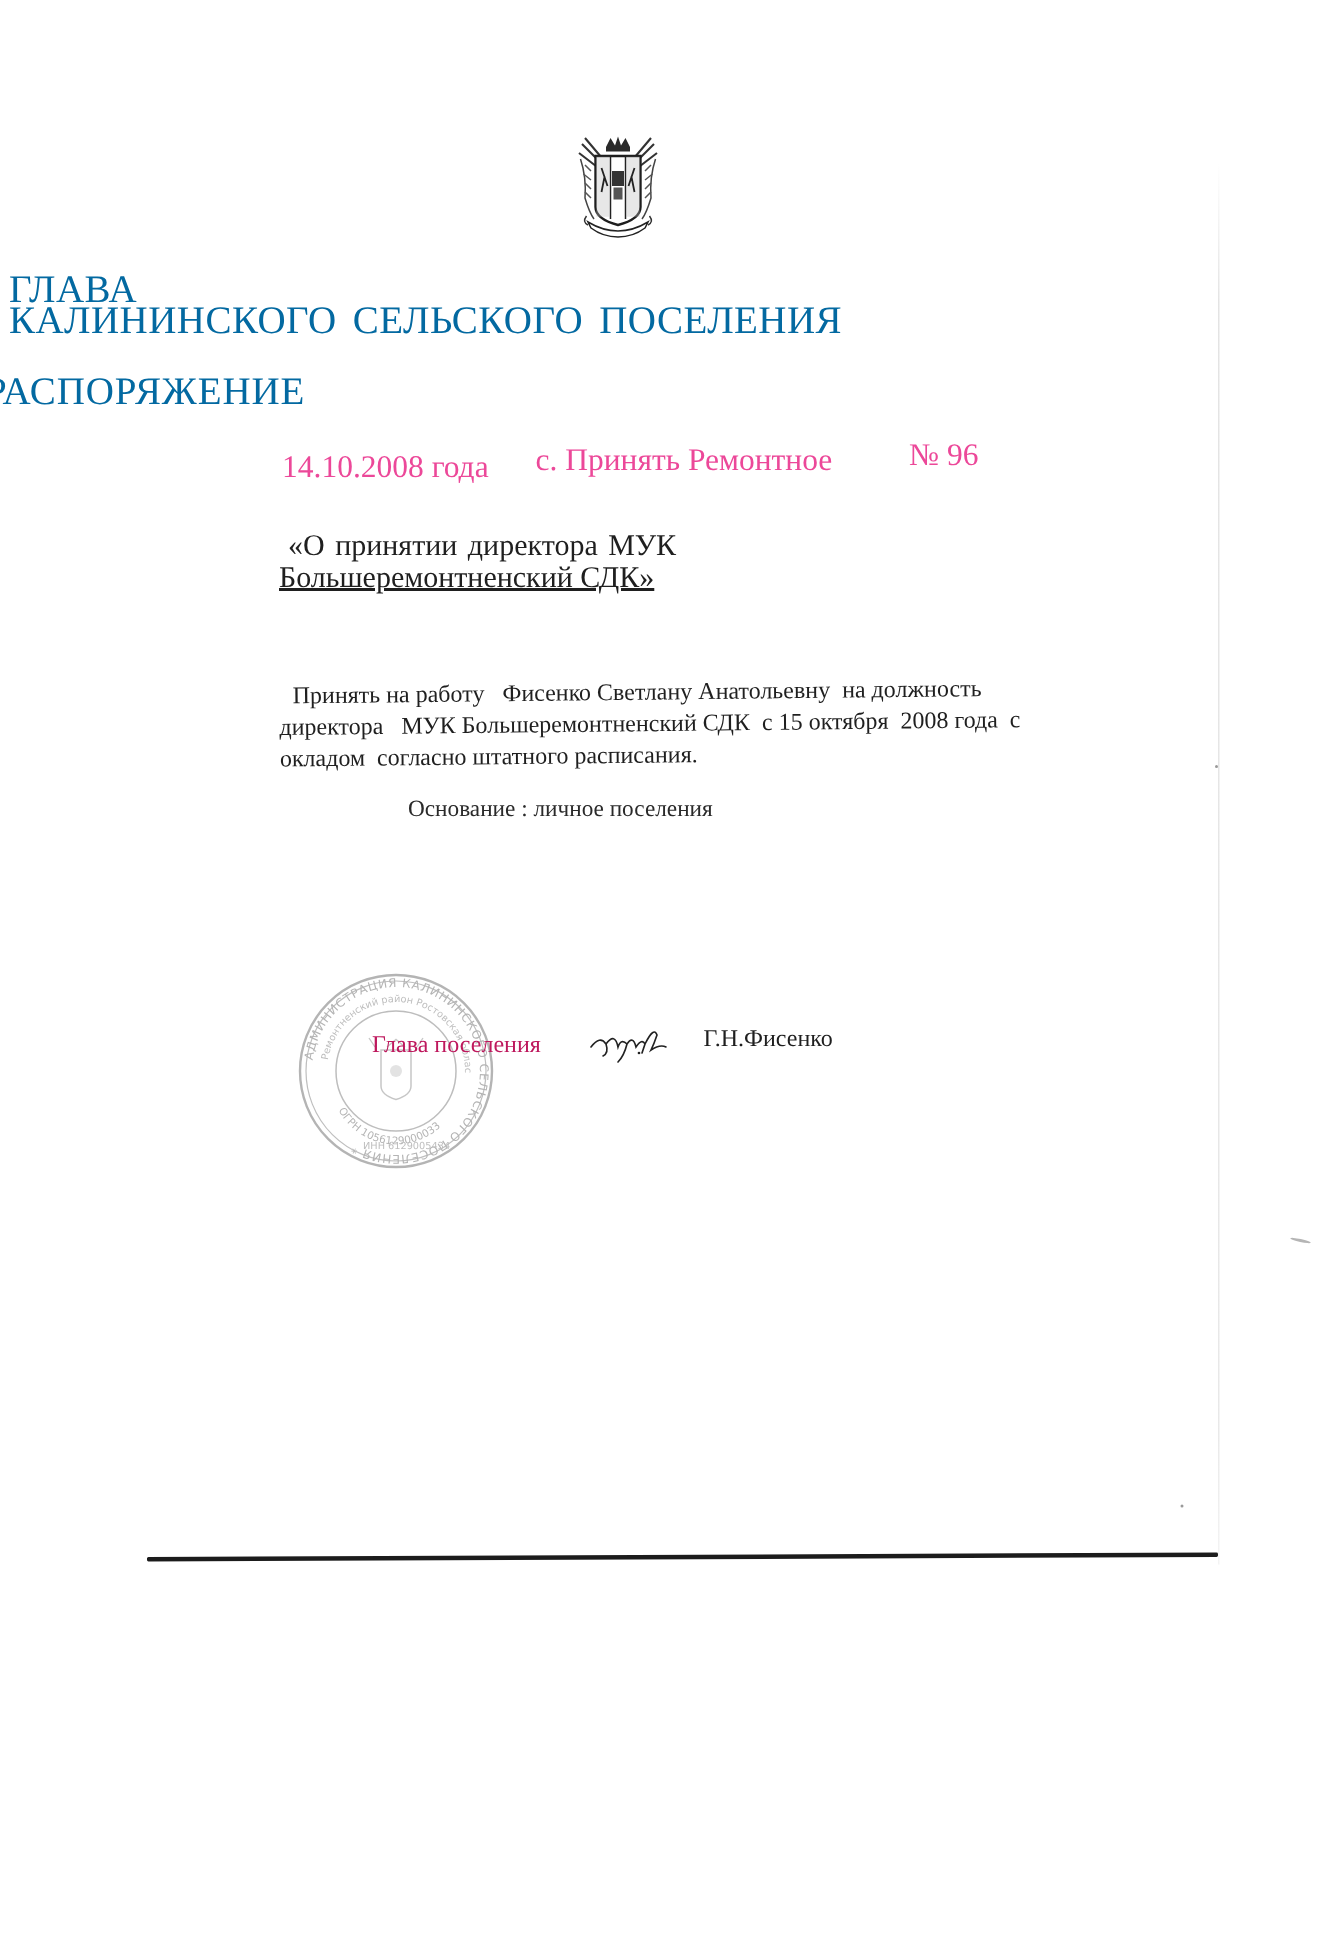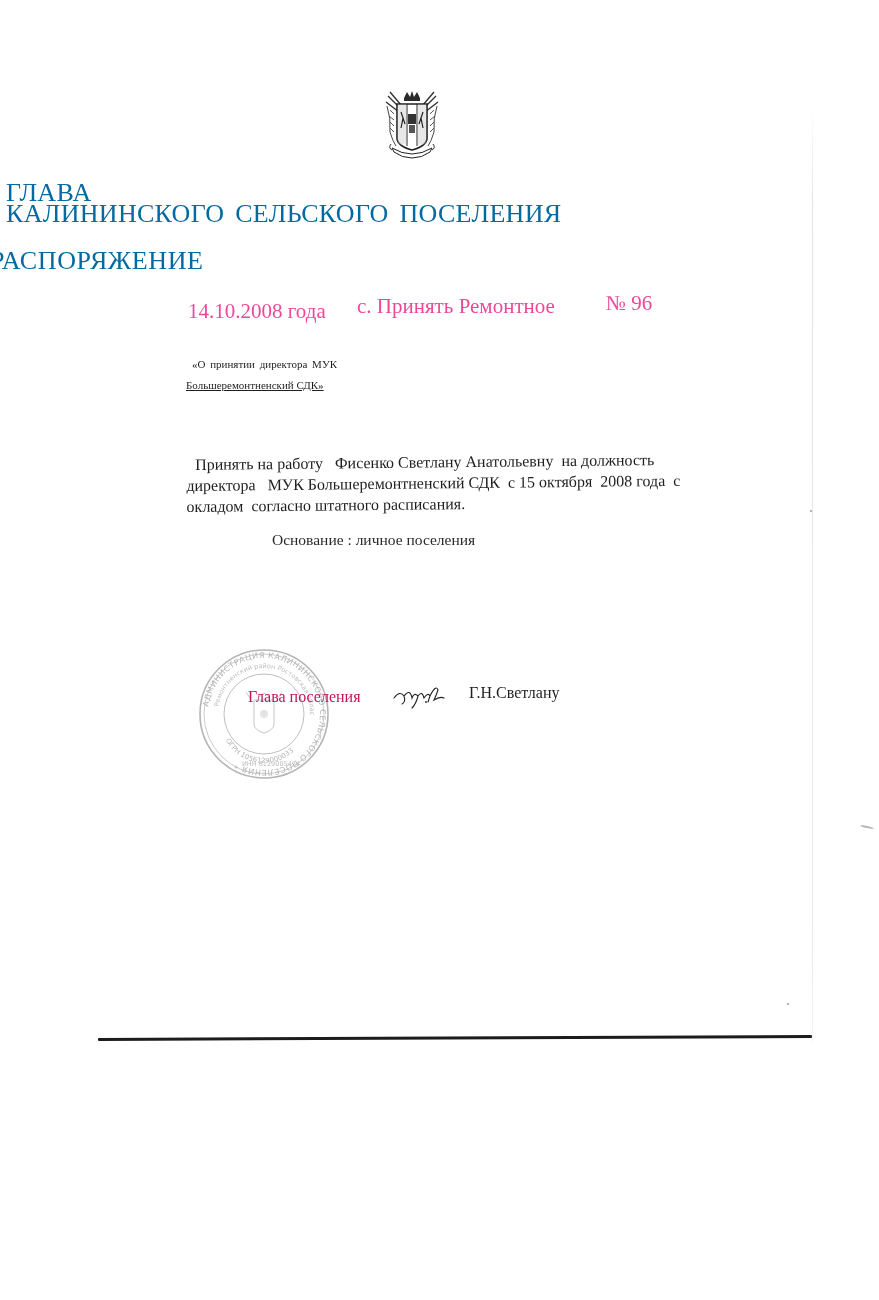--- a/index.html
+++ b/index.html
@@ -58,21 +58,21 @@
       font-size: 21px;
       color: #ec4899;
     }
     .meta-date { left: 188px; top: 299px; }
     .meta-place { left: 357px; top: 294px; }
     .meta-num { left: 606px; top: 291px; }
     .subject {
       position: absolute;
       left: 186px;
       top: 354px;
-      font-size: 11px;
+      font-size: 20px;
       line-height: 21px;
       color: #1f1f1f;
     }
     .subject .l1 { padding-left: 6px; display: block; word-spacing: 2px; }
     .subject .l2 { display: block; text-decoration: underline; }
     .body-text {
       position: absolute;
       left: 186px;
       top: 454px;
       font-size: 16px;
@@ -207,20 +207,20 @@
     <circle cx="66" cy="66" r="4" fill="#aaa" opacity="0.6"></circle>
   </svg>
 
   <div class="sig-label">Глава поселения</div>
 
   <svg class="signature" viewBox="0 0 58 30">
     <path d="M4 18 Q10 10 14 16 Q16 22 12 24 M14 16 Q20 8 22 18 Q24 12 28 16 Q26 24 22 28 M28 16 Q32 10 34 18 Q38 12 40 16 L38 22 M40 16 Q46 4 48 10 Q46 16 44 20 Q50 16 54 18" stroke="#222" stroke-width="1.1" fill="none" stroke-linecap="round"></path>
     <circle cx="36" cy="22" r="0.9" fill="#222"></circle>
   </svg>
 
-  <div class="sig-name">Г.Н.Светлану</div>
+  <div class="sig-name">Г.Н.Фисенко</div>
 
   <div class="speck" style="left:860px; top:826px; width:14px; height:2px; background:#b5b5b5; transform:rotate(12deg);"></div>
   <div class="speck" style="left:810px; top:510px; width:2px; height:2px;"></div>
   <div class="speck" style="left:787px; top:1003px; width:2px; height:2px;"></div>
 
   <div class="bottom-rule"></div>
 </div>
 
 </body></html>

